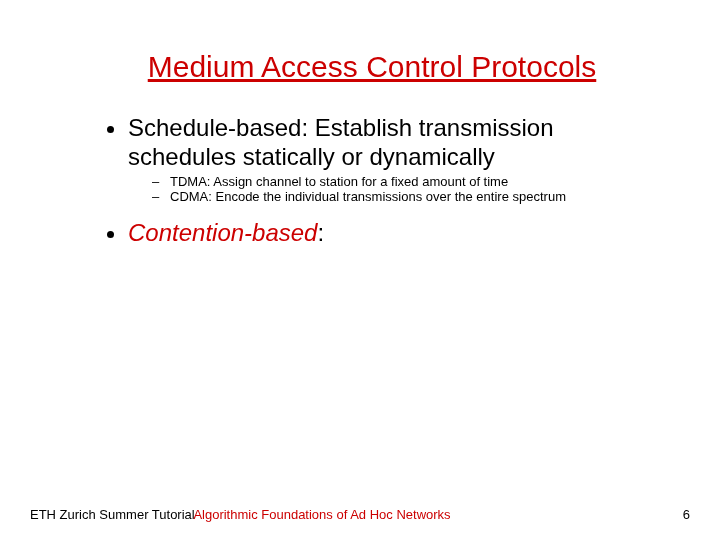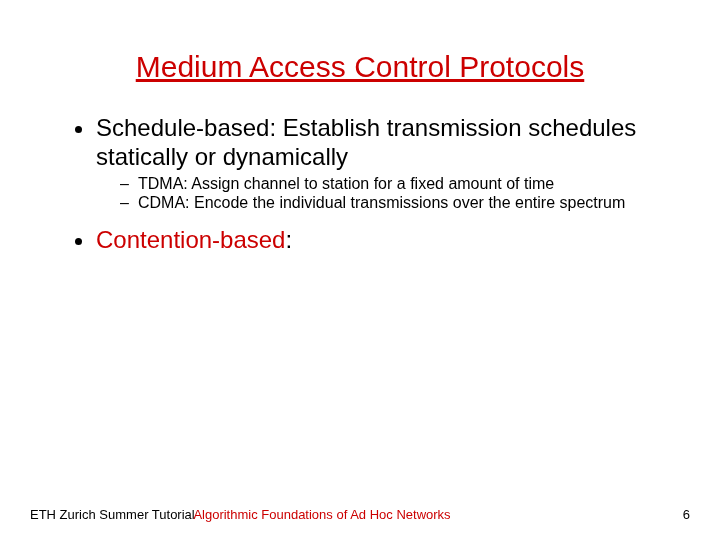--- a/index.html
+++ b/index.html
@@ -9,63 +9,64 @@
     height: 540px;
     background: #ffffff;
     font-family: Verdana, Geneva, sans-serif;
     color: #000;
   }
   .slide {
     position: relative;
     width: 720px;
     height: 540px;
     box-sizing: border-box;
-    padding: 50px 60px 0 60px;
+    padding: 50px 60px 0 84px;
   }
   .title {
     font-size: 30px;
     color: #cc0000;
     text-decoration: underline;
     text-align: center;
     margin: 0 0 30px 0;
     font-weight: normal;
   }
   ul.top {
-    margin: 8px;
+    margin: 16px;
     padding: 0 0 0 28px;
     list-style: disc;
   }
   ul.top > li {
     font-size: 24px;
     line-height: 1.2;
     margin-bottom: 4px;
   }
   ul.top > li > .label {
     display: inline;
   }
   ul.sub {
     list-style: none;
     margin: 2px 0 14px 0;
     padding: 0 0 0 24px;
   }
   ul.sub > li {
-    font-size: 16px;
+    font-size: 13px;
     line-height: 1.2;
     position: relative;
     padding-left: 18px;
     margin: 0;
   }
   ul.sub > li::before {
     content: "\2013";
     position: absolute;
     left: 0;
     top: 0;
   }
   .accent {
     color: #cc0000;
+    font-style: italic;
   }
   .footer {
     position: absolute;
     left: 0;
     bottom: 18px;
     width: 720px;
     box-sizing: border-box;
     padding: 0 60px 0 30px;
     font-size: 13px;
     font-family: Arial, Helvetica, sans-serif;

